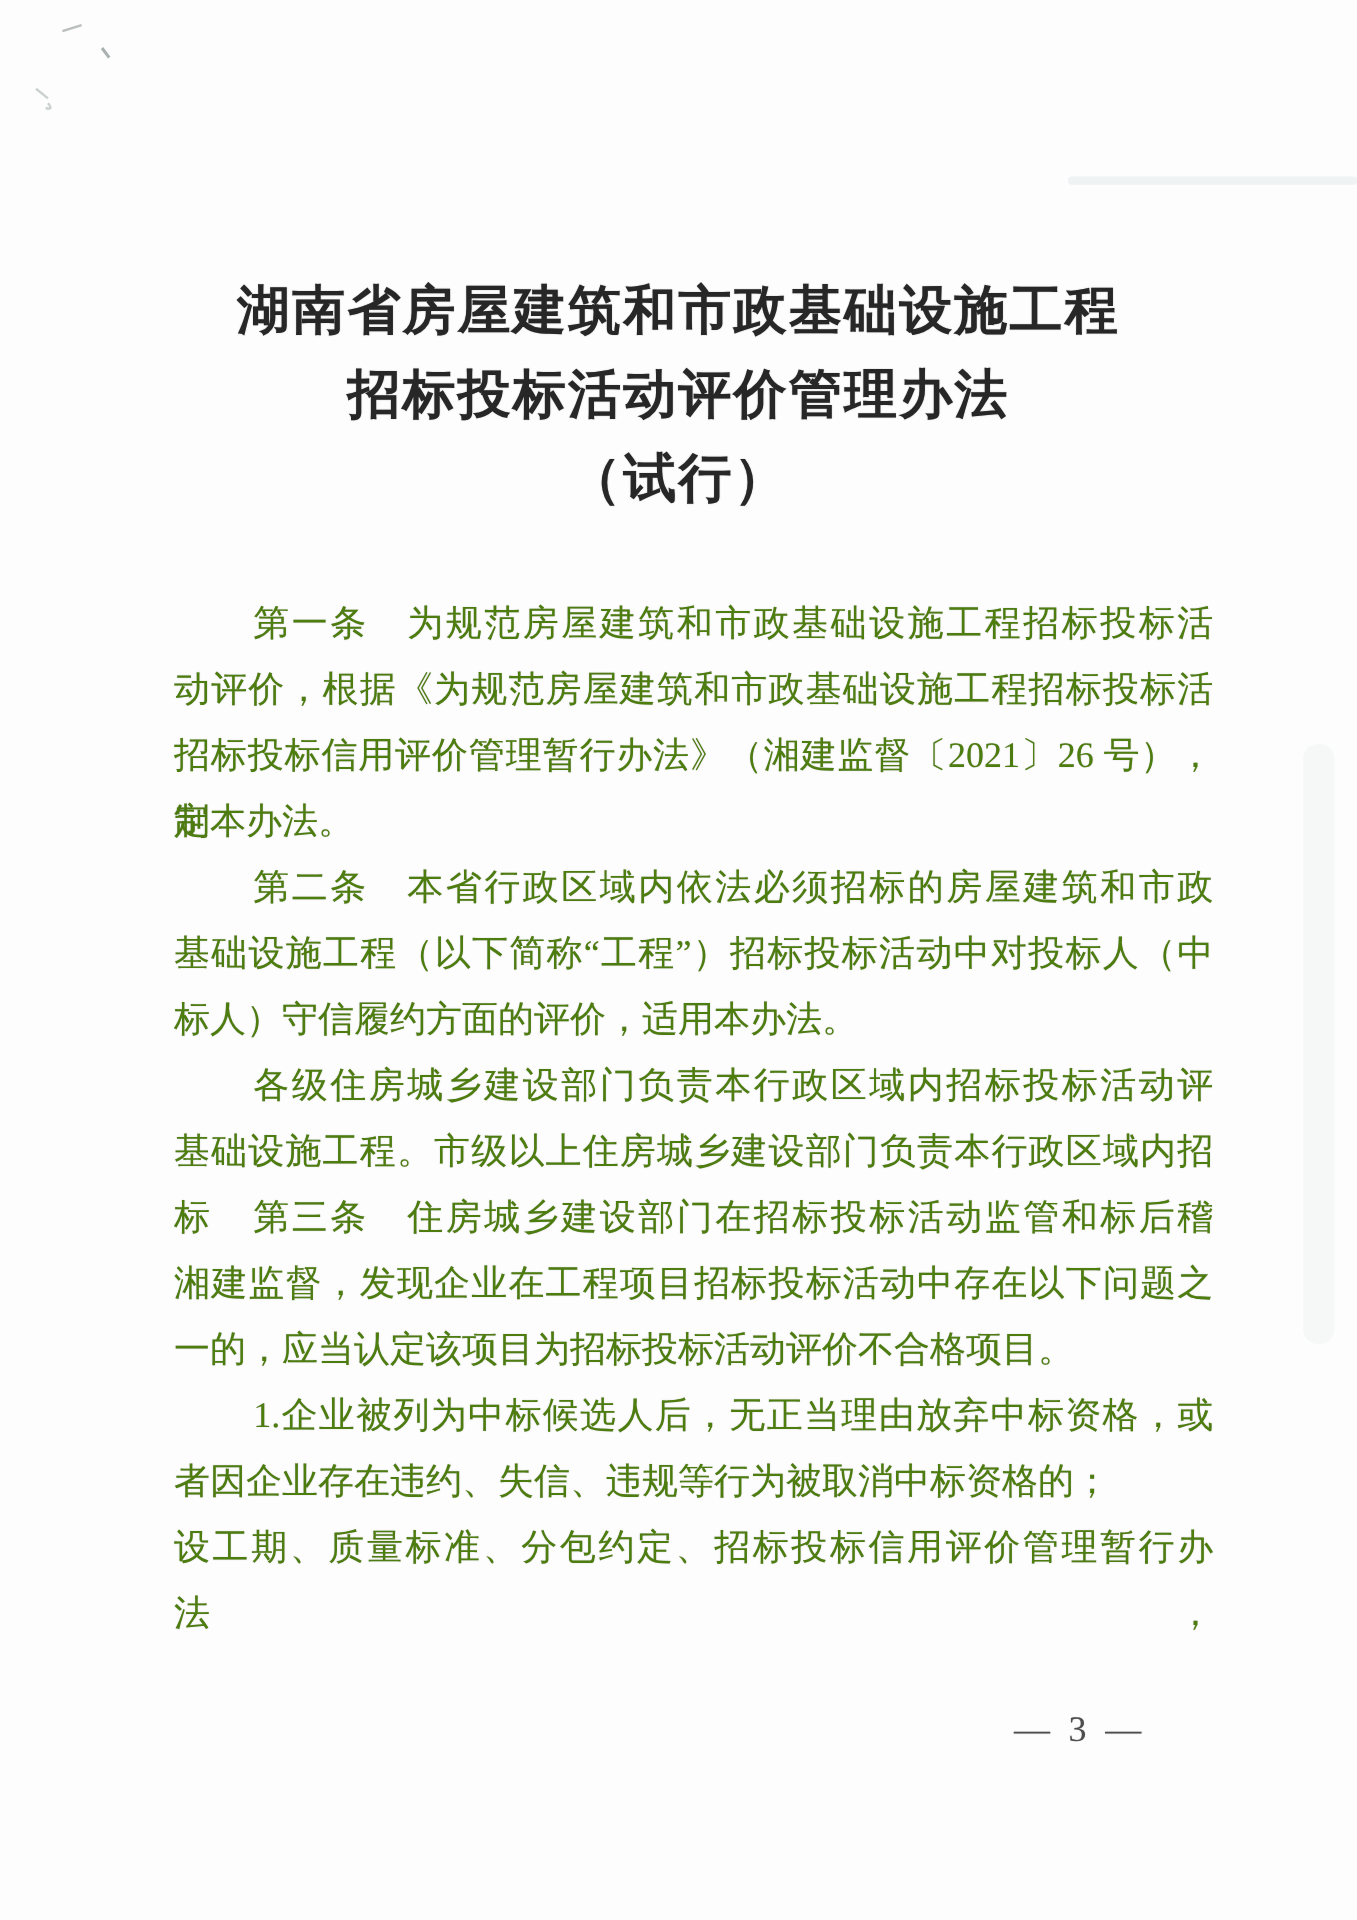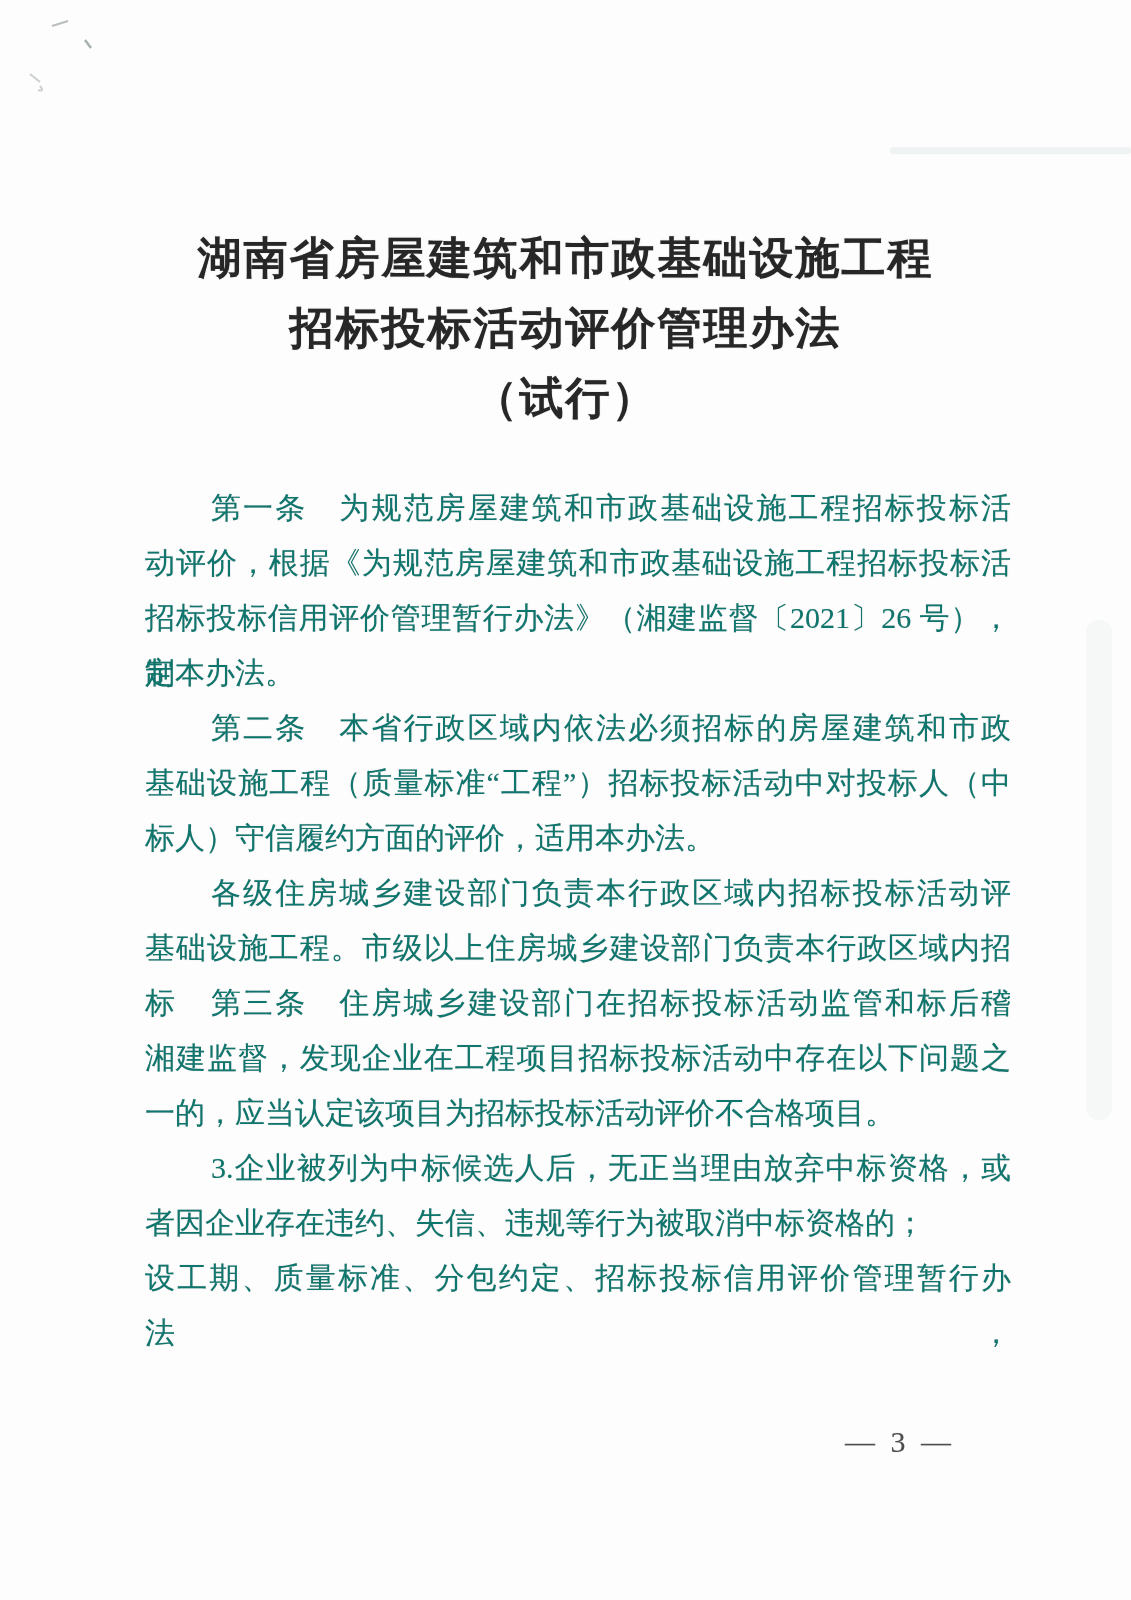--- a/index.html
+++ b/index.html
@@ -28,24 +28,24 @@
   .title-line {
     font-size: 44px;
     line-height: 70px;
     font-weight: 700;
     letter-spacing: 2px;
     text-shadow: 0 0 1px rgba(40,40,40,0.45);
   }
   
   .body-block {
     position: absolute;
-    top: 480px;
+    top: 492px;
     left: 145px;
     width: 866px;
-    color: #0f766e;
+    color: #4d7c0f;
   }
   .body-line {
     height: 55px;
     line-height: 55px;
     font-size: 30px;
     text-shadow: 0 0 1px rgba(70,70,70,0.35);
   }
   .fill {
     text-align: justify;
     text-align-last: justify;
@@ -117,37 +117,37 @@
 
     <div>
       <div class="body-line fill indent">第一条　为规范房屋建筑和市政基础设施工程招标投标活</div>
       <div class="body-line fill">动评价，根据《为规范房屋建筑和市政基础设施工程招标投标活</div>
       <div class="body-line fill">招标投标信用评价管理暂行办法》（湘建监督〔2021〕26 号），制</div>
       <div class="body-line">定本办法。</div>
     </div>
 
     <div>
       <div class="body-line fill indent">第二条　本省行政区域内依法必须招标的房屋建筑和市政</div>
-      <div class="body-line fill">基础设施工程（质量标准“工程”）招标投标活动中对投标人（中</div>
+      <div class="body-line fill">基础设施工程（以下简称“工程”）招标投标活动中对投标人（中</div>
       <div class="body-line">标人）守信履约方面的评价，适用本办法。</div>
     </div>
 
     <div>
       <div class="body-line fill indent">各级住房城乡建设部门负责本行政区域内招标投标活动评</div>
       <div class="body-line fill">基础设施工程。市级以上住房城乡建设部门负责本行政区域内招标</div>
     </div>
 
     <div>
       <div class="body-line fill indent">第三条　住房城乡建设部门在招标投标活动监管和标后稽</div>
       <div class="body-line fill">湘建监督，发现企业在工程项目招标投标活动中存在以下问题之</div>
       <div class="body-line">一的，应当认定该项目为招标投标活动评价不合格项目。</div>
     </div>
 
     <div>
-      <div class="body-line fill indent">3.企业被列为中标候选人后，无正当理由放弃中标资格，或</div>
+      <div class="body-line fill indent">1.企业被列为中标候选人后，无正当理由放弃中标资格，或</div>
       <div class="body-line">者因企业存在违约、失信、违规等行为被取消中标资格的；</div>
     </div>
 
     <div>
       <div class="body-line fill">设工期、质量标准、分包约定、招标投标信用评价管理暂行办法，</div>
     </div>
 
   </div>
 
   <div class="page-number">— 3 —</div>

